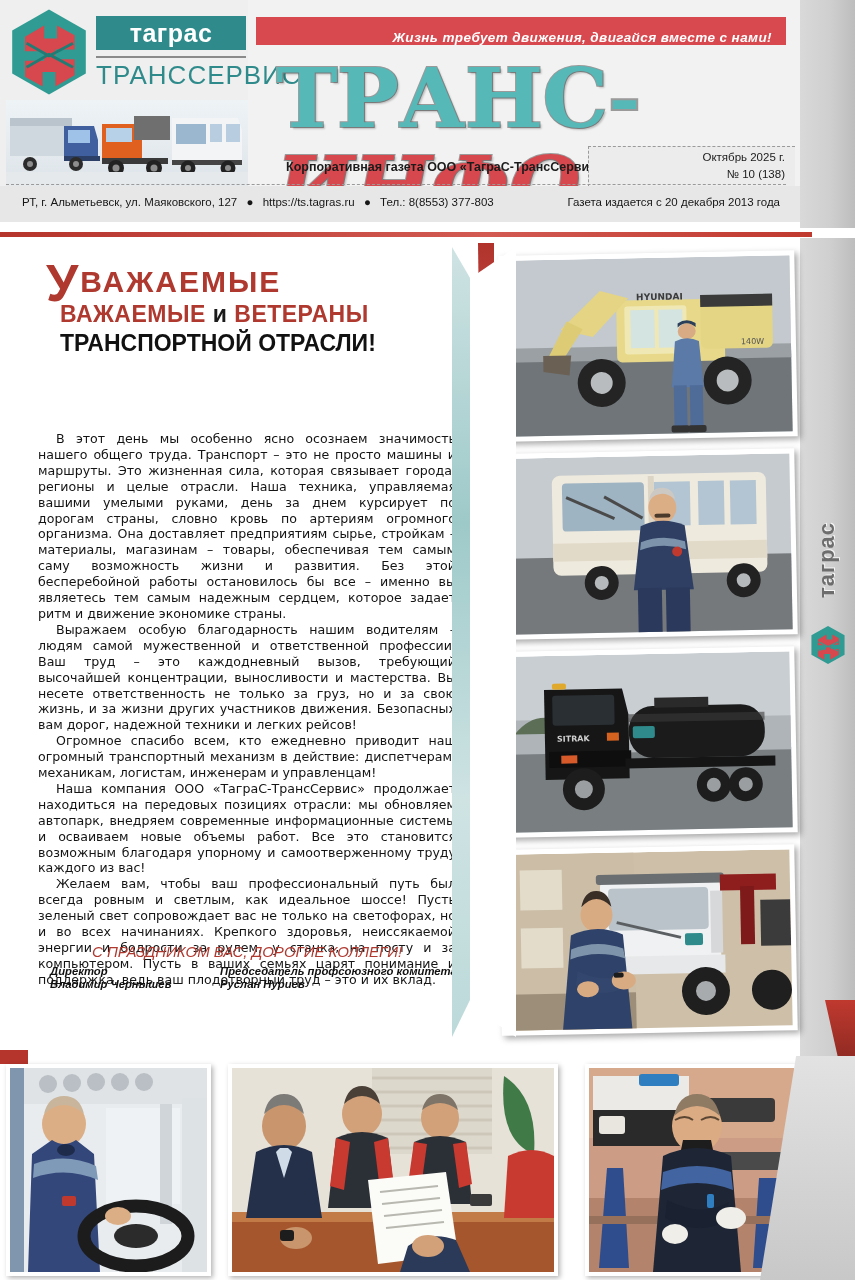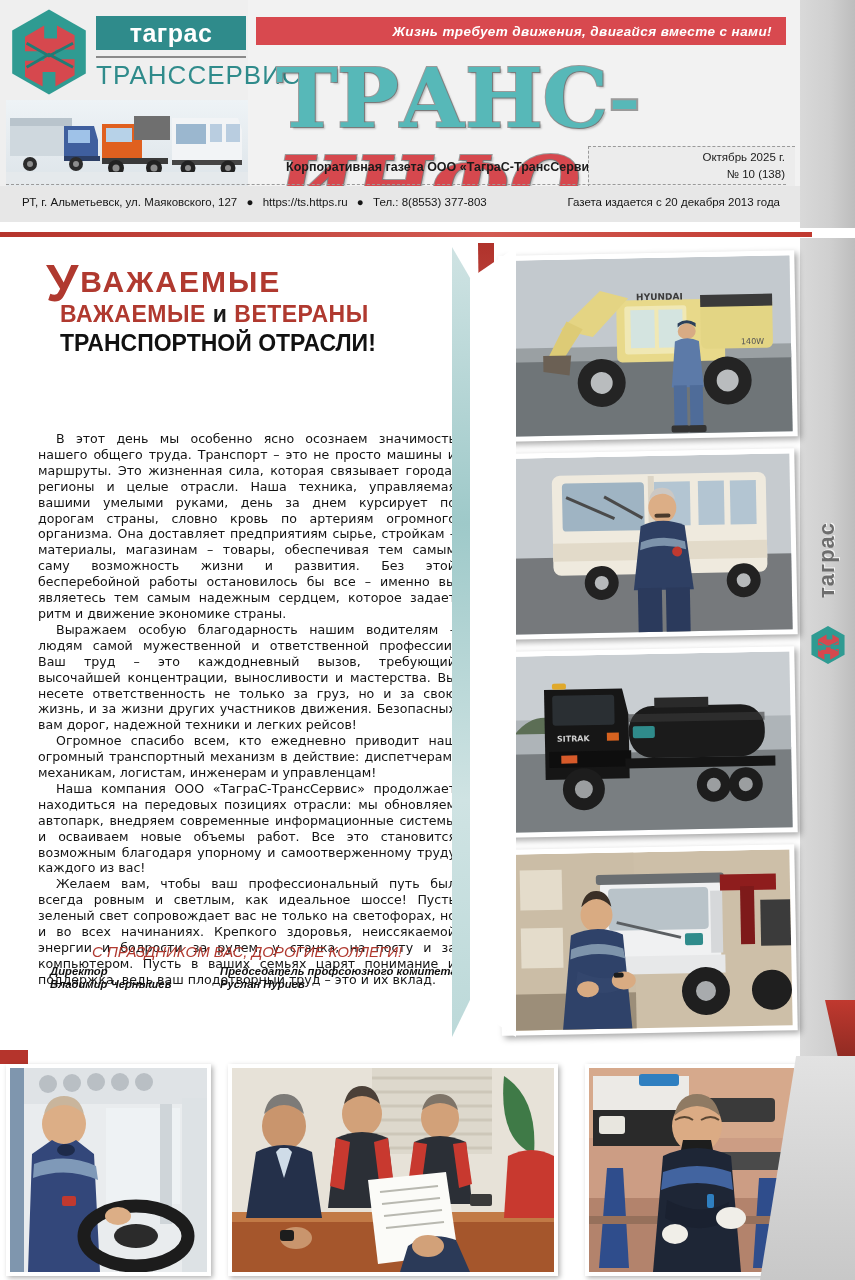--- a/index.html
+++ b/index.html
@@ -26,21 +26,21 @@
   .logo-rule{position:absolute;left:96px;top:56px;width:150px;height:2px;background:#8a8a8a;}
   .logo-sub{position:absolute;left:96px;top:60px;width:170px;
       color:#2f8b8b;font-size:26px;letter-spacing:1px;}
 
   
   .trucks{position:absolute;left:6px;top:100px;width:242px;height:86px;overflow:hidden;
       background:linear-gradient(#e9eef2,#dfe5ea);}
 
   
   .slogan{position:absolute;left:256px;top:17px;width:530px;height:28px;
-      background:#d8494f;display:flex;align-items:center;justify-content:flex-end;}
+      background:#d8494f;display:flex;align-items:flex-end;justify-content:flex-end;}
   .slogan span{color:#fff;font-size:13.5px;font-style:italic;font-weight:bold;
       letter-spacing:.4px;padding-right:14px;}
 
   
   .title{position:absolute;left:276px;top:54px;width:520px;height:88px;}
   .title-text{font-family:"DejaVu Serif",serif;font-weight:bold;font-size:83px;
       line-height:88px;letter-spacing:-1px;white-space:nowrap;}
   .t-teal{color:#57b8b8;-webkit-text-stroke:2px #9a9a9a;paint-order:stroke fill;
       text-shadow:2px 2px 2px rgba(0,0,0,.22);}
   .t-dash{color:#57b8b8;-webkit-text-stroke:2px #9a9a9a;}
@@ -249,21 +249,21 @@
       <div class="d2">№ 10 (138)</div>
     </div>
 
     <div class="mh-dash-bottom"></div>
   </div>
 
   <div class="infoline">
     <div class="left">
       <span>РТ, г. Альметьевск, ул. Маяковского, 127</span>
       <span class="dot">●</span>
-      <span>https://ts.https.ru</span>
+      <span>https://ts.tagras.ru</span>
       <span class="dot">●</span>
       <span>Тел.: 8(8553) 377-803</span>
     </div>
     <div class="right">Газета издается с 20 декабря 2013 года</div>
   </div>
 
   <div class="red-rule-grad"></div>
 
   <div class="article">
 

